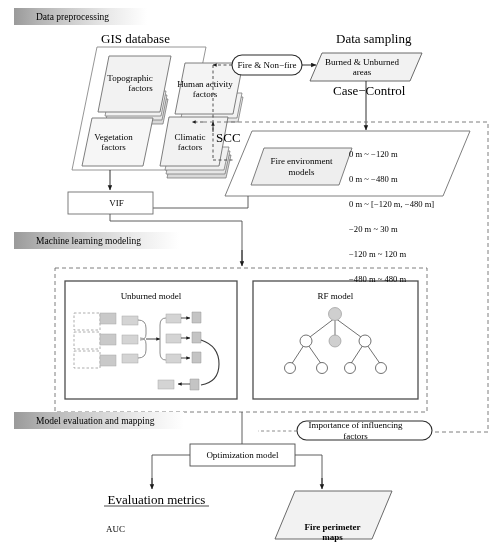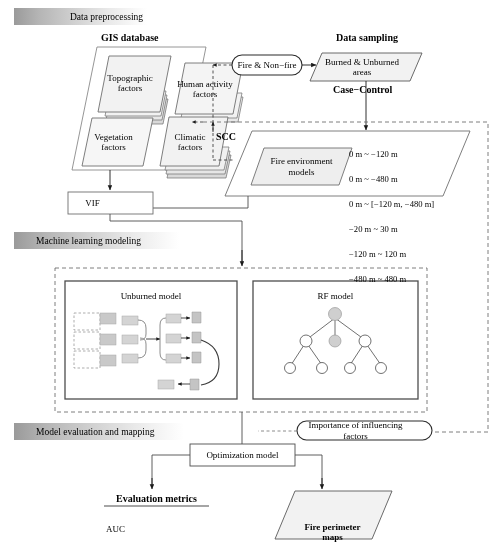--- a/index.html
+++ b/index.html
@@ -30,25 +30,24 @@
     box-sizing: border-box;
   }
   .banner span {
     font-size: 9.5px;
     color: #000;
     white-space: nowrap;
     padding-left: 22px;
   }
   .lbl {
     position: absolute;
-    font-size: 10px;
+    font-size: 13px;
     color: #000;
     white-space: nowrap;
     line-height: 1.15;
-    font-weight: bold;
   }
   .lbl.c { text-align: center; }
   .boxtext {
     position: absolute;
     display: flex;
     align-items: center;
     justify-content: center;
     text-align: center;
     font-size: 9px;
     line-height: 1.15;
@@ -245,34 +244,34 @@
       <line x1="322" y1="478" x2="322" y2="489" stroke="#1a1a1a" stroke-width="0.9" marker-end="url(#arrow)"></line>
     </g>
 
     <line x1="104" y1="506" x2="209" y2="506" stroke="#4d4d4d" stroke-width="1.1"></line>
 
     <g>
       <polygon points="295,491 392,491 372,539 275,539" fill="#f2f2f2" stroke="#5a5a5a" stroke-width="0.9"></polygon>
     </g>
   </svg>
 
-  <div class="banner" style="left:14px; top:8px; width:133px;padding-left:34px;">
+  <div class="banner" style="left:14px; top:8px; width:133px;">
     <span>Data preprocessing</span>
   </div>
   <div class="banner" style="left:14px; top:232px; width:165px;">
     <span>Machine learning modeling</span>
   </div>
-  <div class="banner" style="left:14px; top:423px; width:170px;">
+  <div class="banner" style="left:14px; top:412px; width:170px;">
     <span>Model evaluation and mapping</span>
   </div>
 
   <div class="lbl" style="left:101px; top:32px;">GIS database</div>
   <div class="lbl" style="left:336px; top:32px;">Data sampling</div>
 
-  <div class="boxtext" style="left:99px; top:62px; width:62px; height:42px;">Topographic
+  <div class="boxtext" style="left:99px; top:62px; width:62px; height:42px;text-align:right;">Topographic
 factors</div>
   <div class="boxtext" style="left:176px; top:68px; width:58px; height:42px;">Human activity
 factors</div>
   <div class="boxtext" style="left:83px; top:122px; width:61px; height:40px;">Vegetation
 factors</div>
   <div class="boxtext" style="left:161px; top:122px; width:58px; height:40px;">Climatic
 factors</div>
 
   <div class="boxtext" style="left:232px; top:55px; width:70px; height:20px;border-radius:10px;">Fire &amp; Non−fire</div>
   <div class="boxtext" style="left:312px; top:53px; width:100px; height:28px;">Burned &amp; Unburned
@@ -285,21 +284,21 @@
 models</div>
   <div class="ranges" style="left:341px; top:136px;">
     <div>0 m ~ −120 m</div>
     <div>0 m ~ −480 m</div>
     <div>0 m ~ [−120 m, −480 m]</div>
     <div>−20 m ~ 30 m</div>
     <div>−120 m ~ 120 m</div>
     <div>−480 m ~ 480 m</div>
   </div>
 
-  <div class="boxtext" style="left:52px; top:192px; width:81px; height:22px;">VIF</div>
+  <div class="boxtext" style="left:76px; top:192px; width:81px; height:22px;">VIF</div>
 
   <div class="boxtext" style="left:65px; top:288px; width:172px; height:16px;">Unburned model</div>
   <div class="boxtext" style="left:253px; top:288px; width:165px; height:16px;">RF model</div>
 
   <div class="boxtext" style="left:297px; top:421px; width:117px; height:19px;">Importance of influencing factors</div>
 
   <div class="boxtext" style="left:190px; top:444px; width:105px; height:22px;">Optimization model</div>
 
   <div class="lbl c" style="left:104px; top:493px; width:105px;">Evaluation metrics</div>
   <div class="metrics" style="left:106px; top:511px;">

